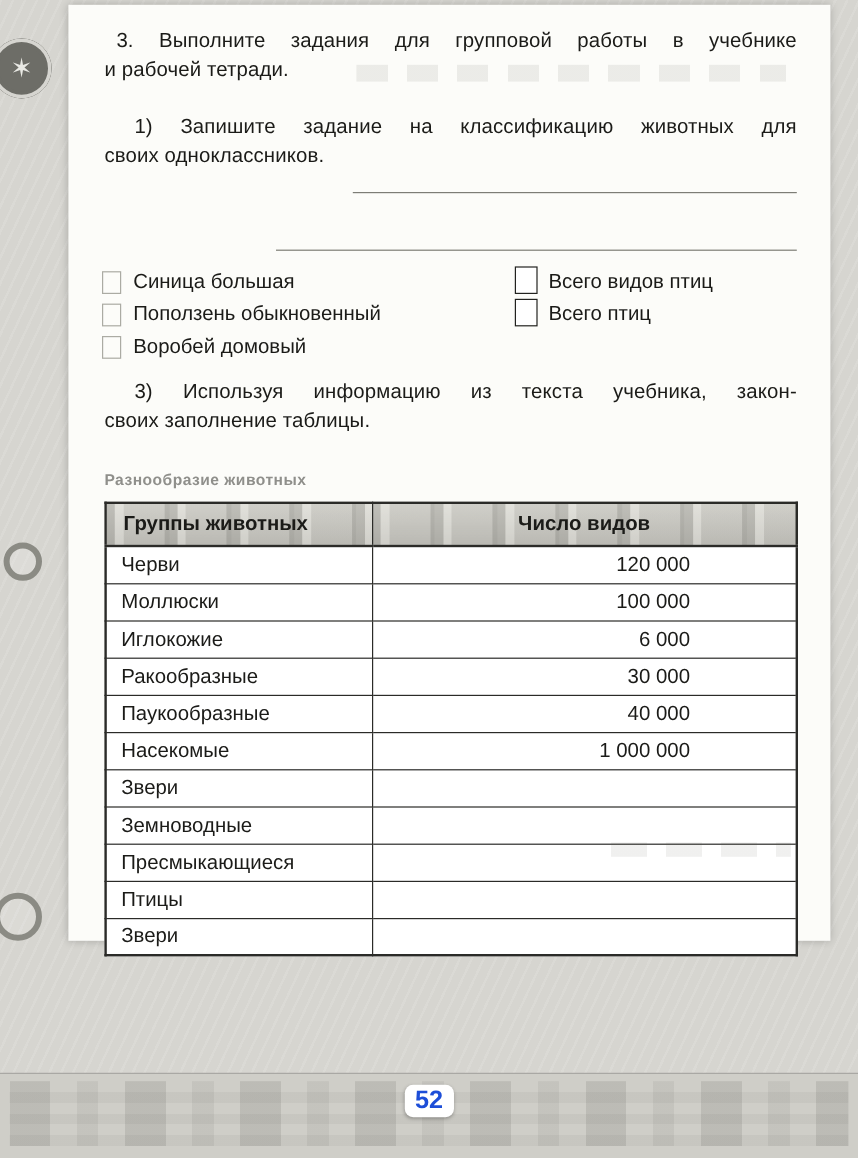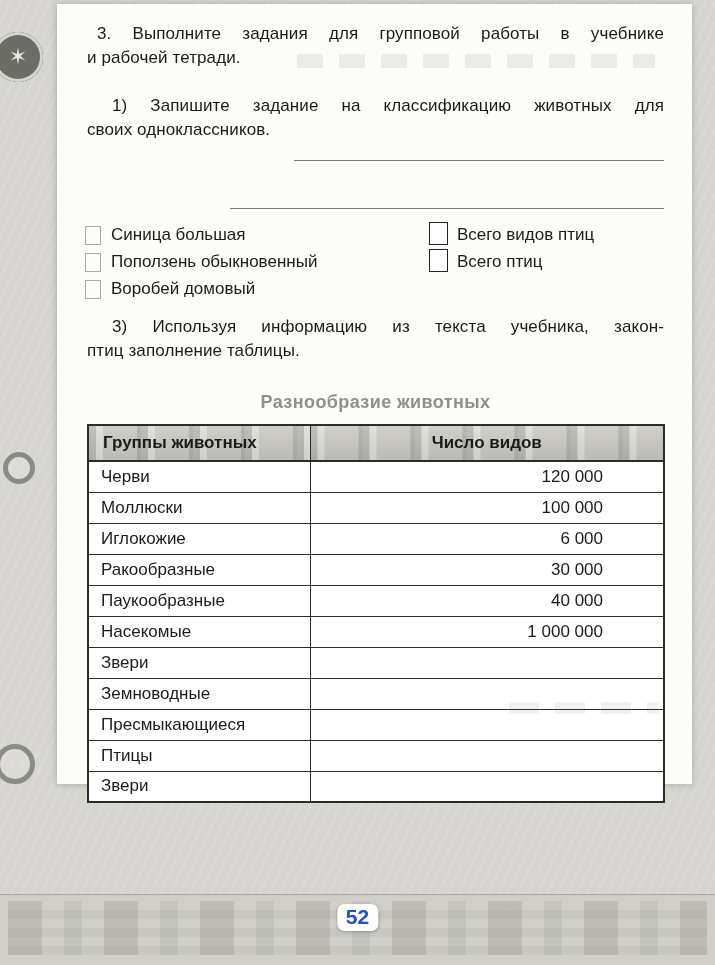--- a/index.html
+++ b/index.html
@@ -46,39 +46,39 @@
     margin:0 10px 0 -2px; flex:0 0 auto; background:transparent;
   }
   .tbox {
     width:19px; height:23px; border:1.7px solid #22221f;
     margin-right:9px; flex:0 0 auto; background:#fff;
   }
   .chkrow .lbl { font-size:17px; }
 
   
   .table-title {
-    margin-top:30px; text-align:center; font-weight:bold;
-    font-size:18px; color:#8f8f8b; letter-spacing:.4px;
+    margin-top:30px; text-align:left; font-weight:bold;
+    font-size:13px; color:#8f8f8b; letter-spacing:.4px;
   }
   table.animals {
     margin-top:11px; border-collapse:collapse; table-layout:fixed;
     width:576px; border:2.5px solid #2b2b28; background:#fff;
   }
   .animals th, .animals td { border:1.5px solid #2b2b28; font-size:17px; }
   .animals th {
     height:36px; font-weight:bold; border-bottom-width:2px;
     background:
       repeating-linear-gradient(90deg, rgba(82,82,76,.22) 0 7px, rgba(235,235,230,.25) 7px 14px, rgba(82,82,76,.10) 14px 48px, rgba(82,82,76,.28) 48px 52px),
       linear-gradient(#deddd7, #c6c5bf);
   }
   .animals th.h-group { text-align:left; padding-left:14px;margin-left:38px; }
   .animals th.h-count { }
   .animals td { height:31px; }
   .animals td.c-group { padding-left:12px; text-align:left; }
-  .animals td.c-count { text-align:right; padding-right:60px; }
+  .animals td.c-count { text-align:right; padding-right:88px; }
 
   
   .footer {
     position:absolute; left:0; top:894px; width:715px; height:71px;
     background:#cfceC8; border-top:1px solid rgba(0,0,0,.18);
   }
   .ghost-letters {
     position:absolute; inset:6px 8px 10px 8px;
     background:
       repeating-linear-gradient(90deg, rgba(55,55,50,.12) 0 34px, transparent 34px 56px, rgba(55,55,50,.07) 56px 74px, transparent 74px 96px),
@@ -170,21 +170,21 @@
           <div class="chkrow">
             <span class="tbox"></span>
             <span class="lbl">Всего птиц</span>
           </div>
         </div>
     </div>
 
     <div class="para indent mt-task3">
 
     <div class="tl">3) Используя информацию из текста учебника, закон-</div>
-        <div class="tl">птиц заполнение таблицы.</div>
+        <div class="tl">своих заполнение таблицы.</div>
       </div>
 
     <div class="table-title">Разнообразие животных</div>
 
     <table class="animals">
       <colgroup>
           <col style="width:222px">
           <col style="width:354px">
         </colgroup>
       <thead>

